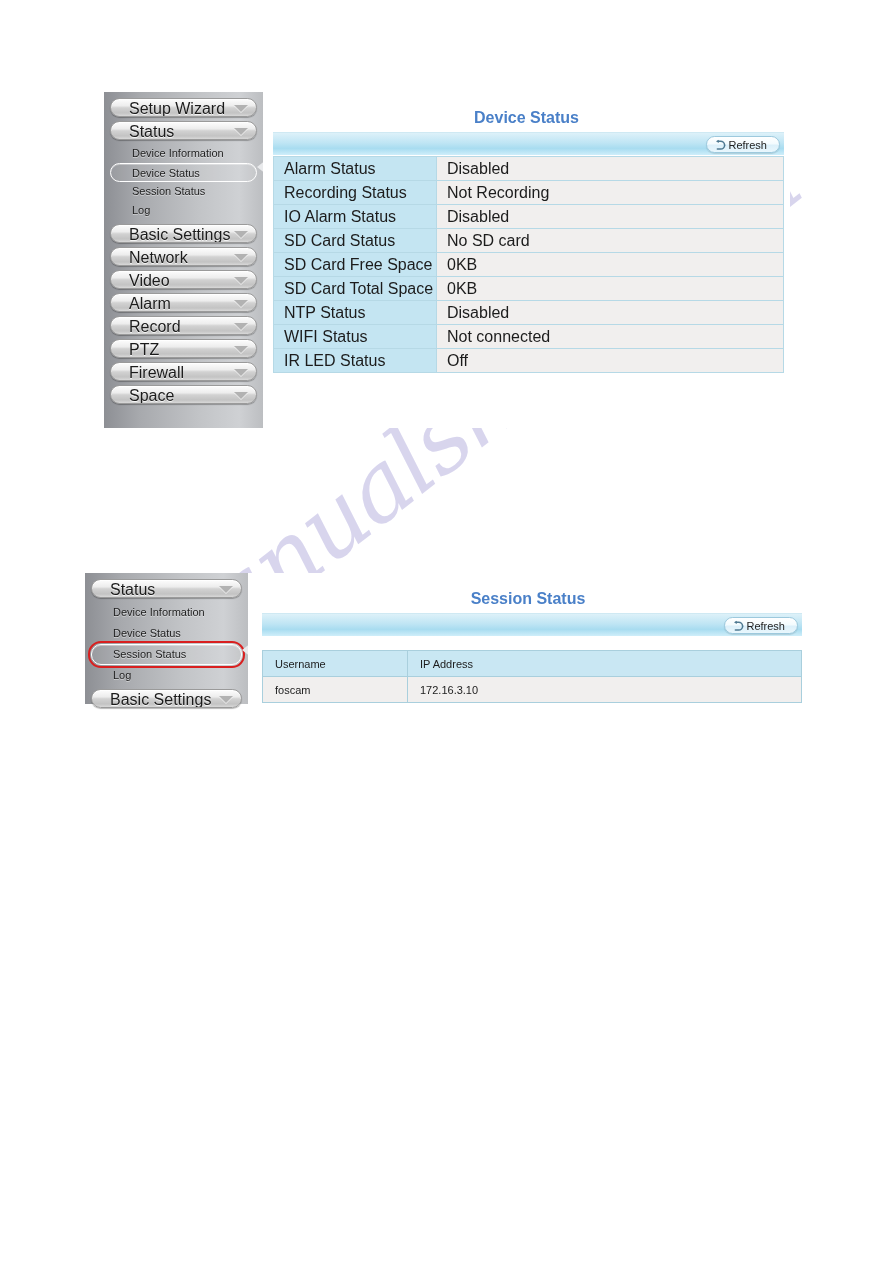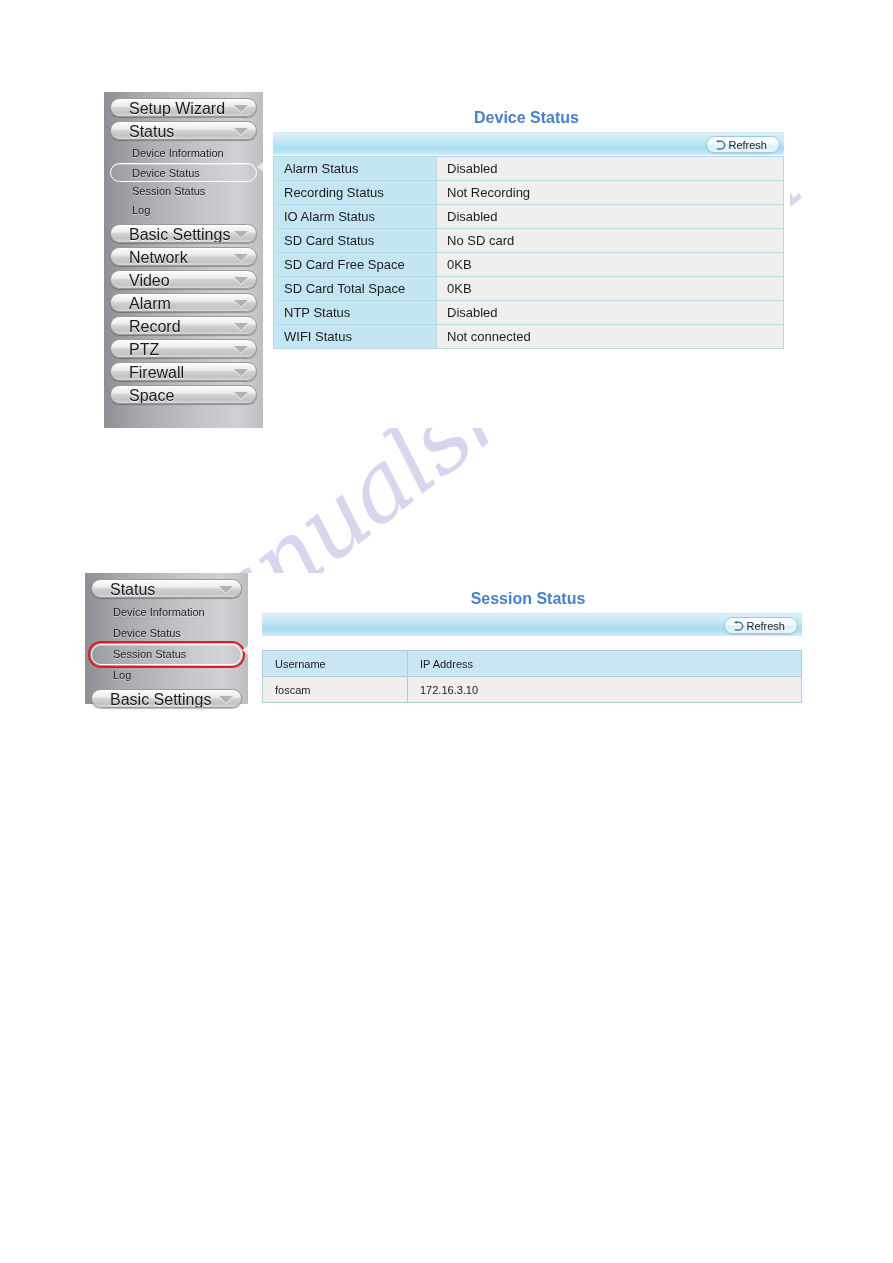--- a/index.html
+++ b/index.html
@@ -161,21 +161,21 @@
     top: 2px;
     width: 13px;
     height: 12px;
   }
 
   
   .status-table {
     border-collapse: collapse;
     table-layout: fixed;
     width: 100%;
-    font-size: 13px;
+    font-size: 16px;
     color: #262626;
   }
   .status-table td {
     height: 23px;
     padding: 0 0 0 10px;
     border: 1px solid #b6d9e6;
     white-space: nowrap;
     overflow: hidden;
   }
   .status-table td.k {
@@ -326,20 +326,24 @@
             <td class="k">SD Card Total Space</td>
             <td class="v">0KB</td>
           </tr>
           <tr>
             <td class="k">NTP Status</td>
             <td class="v">Disabled</td>
           </tr>
           <tr>
             <td class="k">WIFI Status</td>
             <td class="v">Not connected</td>
+          </tr>
+          <tr>
+            <td class="k">IR LED Status</td>
+            <td class="v">Off</td>
           </tr>
         </tbody>
       </table>
     </div>
   </div>
 </div>
 
 <div class="shot" style="left:85px; top:573px; width:723px; height:131px;">
 
   <div class="sidebar" style="width:163px; height:131px; padding:6px 6px 0 6px;">

